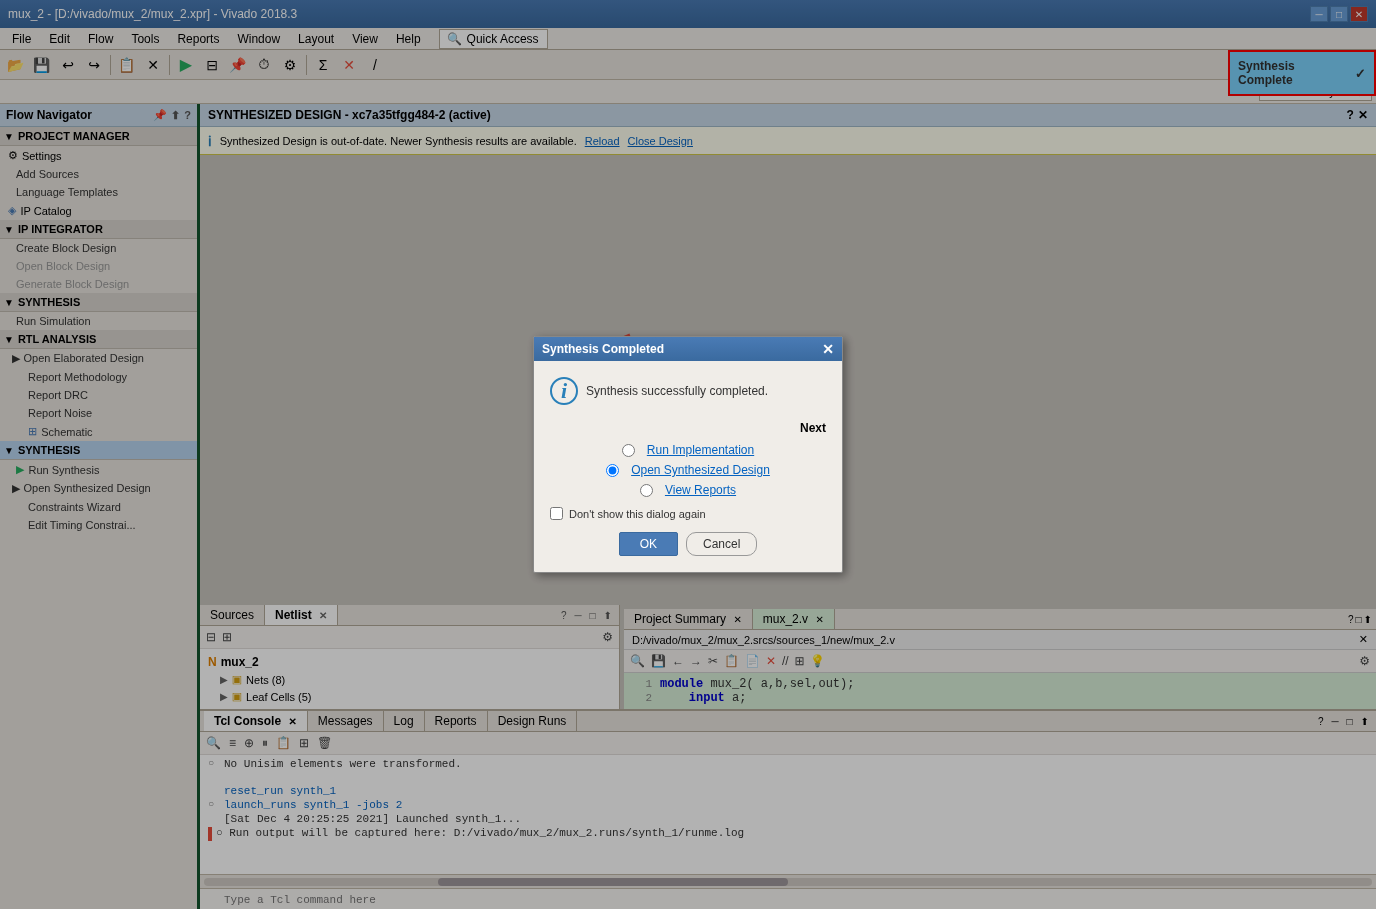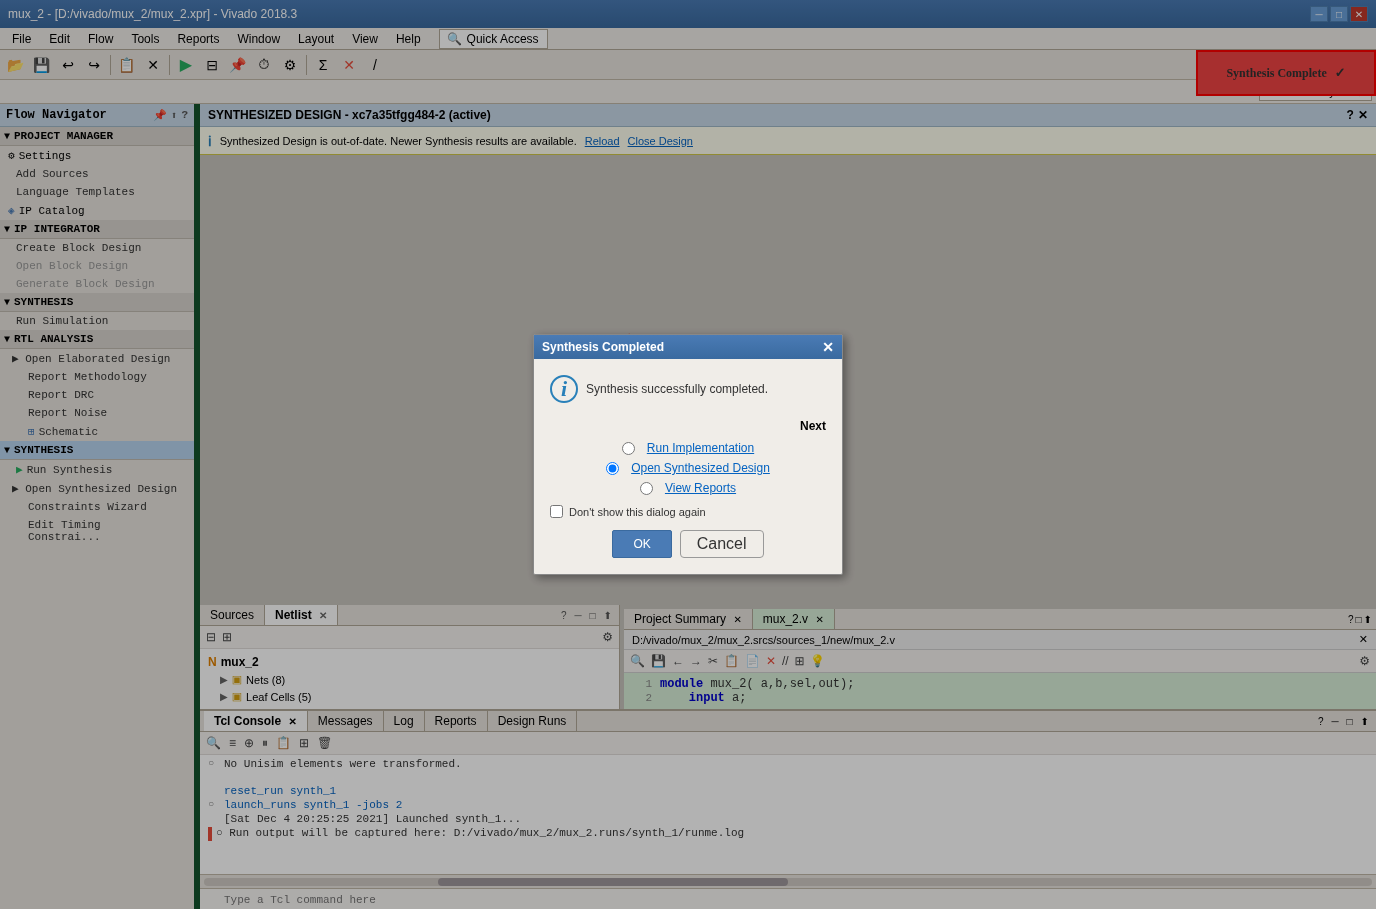--- a/index.html
+++ b/index.html
@@ -60,22 +60,22 @@
     .layout-select {
       display: flex; align-items: center; gap: 4px; padding: 2px 6px;
       border: 1px solid #b0a898; background: white; cursor: pointer; font-size: 11px;
     }
 
     
     #main-area { display: flex; height: calc(909px - 28px - 22px - 30px - 24px); }
 
     
     #flow-nav {
-      width: 200px; min-width: 200px; background: #e8e4de; border-right: 6px solid #14532d;
-      display: flex; flex-direction: column; overflow: hidden; font-family: Liberation Mono, monospace;
+      width: 200px; min-width: 200px; background: #e8e4de; border-right: 3px solid #14532d;
+      display: flex; flex-direction: column; overflow: hidden;
     }
     #flow-nav-header {
       display: flex; align-items: center; justify-content: space-between;
       background: #c8d8e8; padding: 4px 6px; font-weight: bold; font-size: 12px;
       border-bottom: 1px solid #a0b8c8;
     }
     #flow-nav-header .nav-controls { display: flex; gap: 4px; }
     .nav-ctrl { font-size: 11px; cursor: pointer; color: #555; }
     #flow-nav-content { overflow-y: auto; flex: 1; }
     .nav-section-header {
@@ -240,21 +240,21 @@
     .checkbox-option { display: flex; align-items: center; gap: 6px; margin: 10px 0; }
     .checkbox-option input[type="checkbox"] { cursor: pointer; }
     .checkbox-label { font-size: 11px; color: #333; }
     .modal-buttons { display: flex; justify-content: center; gap: 8px; margin-top: 12px; }
     .modal-btn-ok {
       padding: 4px 20px; background: #4a7bb5; color: white; border: 1px solid #3a6a9f;
       font-size: 12px; cursor: pointer; border-radius: 2px;
     }
     .modal-btn-cancel {
       padding: 4px 16px; background: #f0ede8; color: #333; border: 1px solid #999;
-      font-size: 16px; cursor: pointer; border-radius: 4px;
+      font-size: 12px; cursor: pointer; border-radius: 10px;
     }
 
     
     #red-arrow {
       position: absolute; top: 330px; left: 530px; pointer-events: none; z-index: 999;
     }
 
     .resize-handle { width: 4px; background: #b0a898; cursor: col-resize; }
   </style>
 </head>
@@ -277,21 +277,21 @@
   <span class="menu-item">Reports</span>
   <span class="menu-item">Window</span>
   <span class="menu-item">Layout</span>
   <span class="menu-item">View</span>
   <span class="menu-item">Help</span>
   <div class="quick-access">
     <span>🔍</span>
     <span>Quick Access</span>
   </div>
 
-  <div id="synth-complete-badge" style="position:absolute;top:50px;right:0;width:180px;height:46px;background:#ef4444;border:2px solid red;display:flex;align-items:center;justify-content:center;gap:8px;padding:4px 8px;z-index:10;font-family:Liberation Serif, serif;">
+  <div id="synth-complete-badge" style="position:absolute;top:50px;right:0;width:148px;height:46px;background:#7dd3fc;border:2px solid red;display:flex;align-items:center;justify-content:center;gap:8px;padding:4px 8px;z-index:10;">
     <span style="font-size:12px;font-weight:600;color:#333;">Synthesis Complete</span>
     <span class="check-icon">✓</span>
   </div>
 </div>
 
 <div id="toolbar">
   <div class="tb-btn">📂</div>
   <div class="tb-btn">💾</div>
   <div class="tb-btn">↩</div>
   <div class="tb-btn">↪</div>

